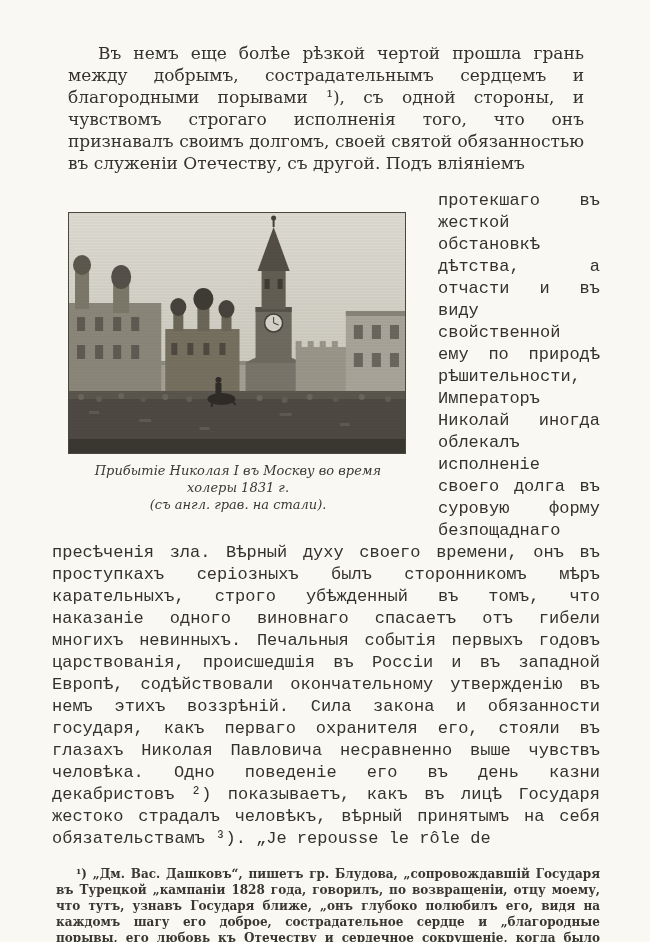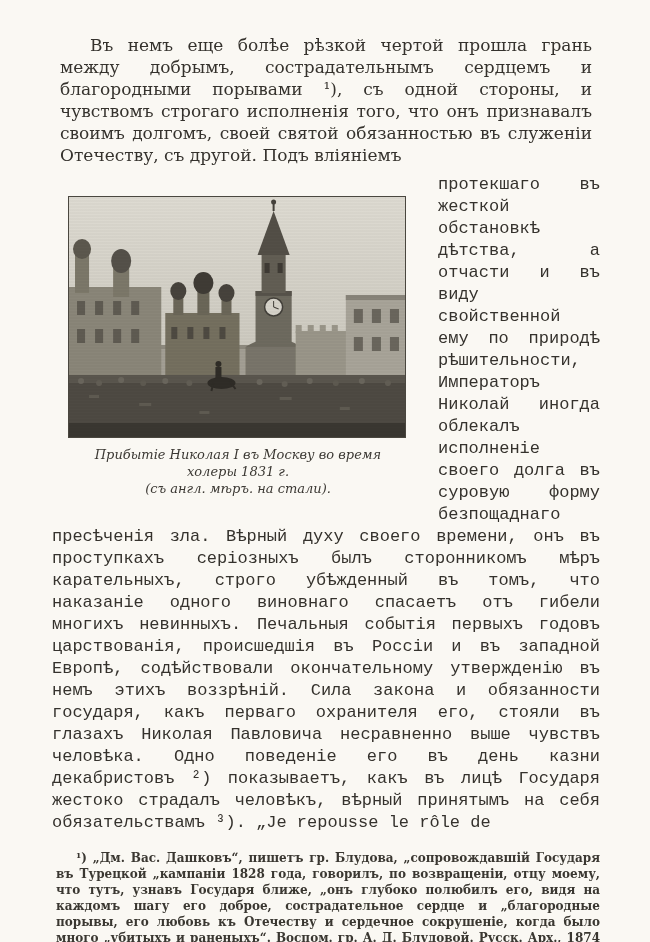--- a/index.html
+++ b/index.html
@@ -17,21 +17,21 @@
     box-sizing: border-box;
     padding: 26px 50px 0 52px;
     overflow: hidden;
   }
   .body-text {
     font-size: 17px;
     line-height: 22px;
     text-align: justify;
   }
   .para-first {
-    margin: 8px;
+    margin: 16px;
     text-indent: 30px;
   }
   .figure-row { margin-top: 2px; }
   .figure-row::after { content: ""; display: block; clear: both; }
   .para-cont { margin: 0; font-family: Liberation Mono, monospace; }
 
   figure.engraving {
     float: left;
     width: 340px;
     margin: 6px 14px 2px 0;
@@ -174,21 +174,21 @@
             <line x1="160" y1="184" x2="166" y2="192" stroke="#2f2c27" stroke-width="2"></line>
             <line x1="144" y1="186" x2="142" y2="194" stroke="#2f2c27" stroke-width="2"></line>
 
             <rect x="0" y="226" width="335" height="14" fill="#3a3731"></rect>
 
             <rect width="335" height="240" fill="url(#hatch)"></rect>
           </svg>
         </div>
         <figcaption>
           <span>Прибытіе Николая I въ Москву во время холеры 1831 г.</span>
-          <span>(съ англ. мѣръ. на стали).</span>
+          <span>(съ англ. грав. на стали).</span>
         </figcaption>
       </figure>
 
       <p class="para-cont">протекшаго въ жесткой обстановкѣ дѣтства, а отчасти и въ виду свойственной ему по природѣ рѣшительности, Императоръ Николай иногда облекалъ исполненіе своего долга въ суровую форму безпощаднаго пресѣченія зла. Вѣрный духу своего времени, онъ въ проступкахъ серіозныхъ былъ сторонникомъ мѣръ карательныхъ, строго убѣжденный въ томъ, что наказаніе одного виновнаго спасаетъ отъ гибели многихъ невинныхъ. Печальныя событія первыхъ годовъ царствованія, происшедшія въ Россіи и въ западной Европѣ, содѣйствовали окончательному утвержденію въ немъ этихъ воззрѣній. Сила закона и обязанности государя, какъ перваго охранителя его, стояли въ глазахъ Николая Павловича несравненно выше чувствъ человѣка. Одно поведеніе его въ день казни декабристовъ ²) показываетъ, какъ въ лицѣ Государя жестоко страдалъ человѣкъ, вѣрный принятымъ на себя обязательствамъ ³). „Je repousse le rôle de</p>
     </div>
   </div>
 
   <div class="footnotes">
     <p>¹) „Дм. Вас. Дашковъ“, пишетъ гр. Блудова, „сопровождавшій Государя въ Турецкой „кампаніи 1828 года, говорилъ, по возвращеніи, отцу моему, что тутъ, узнавъ Государя ближе, „онъ глубоко полюбилъ его, видя на каждомъ шагу его доброе, сострадательное сердце и „благородные порывы, его любовь къ Отечеству и сердечное сокрушеніе, когда было много „убитыхъ и раненыхъ“. Воспом. гр. А. Д. Блудовой. Русск. Арх., 1874 г.</p>
     <p>²) Н. К. Шильдеръ: „Императоръ Николай Николая“, т. I.</p>

